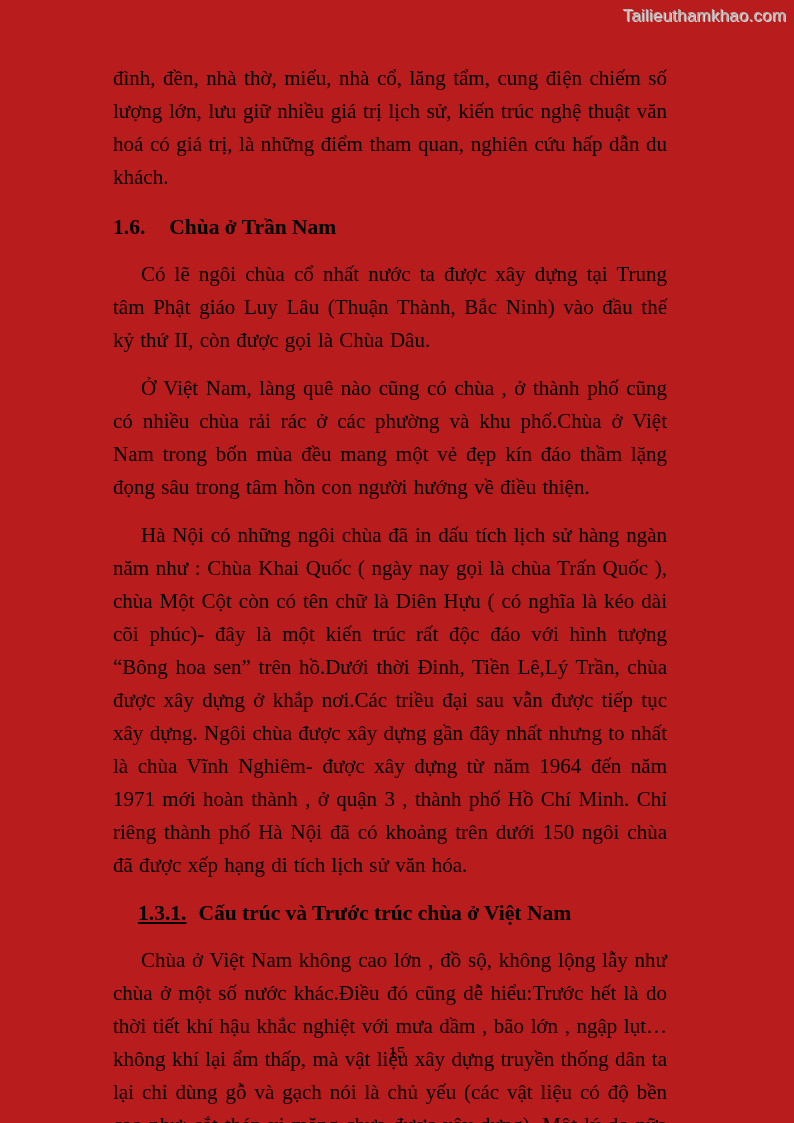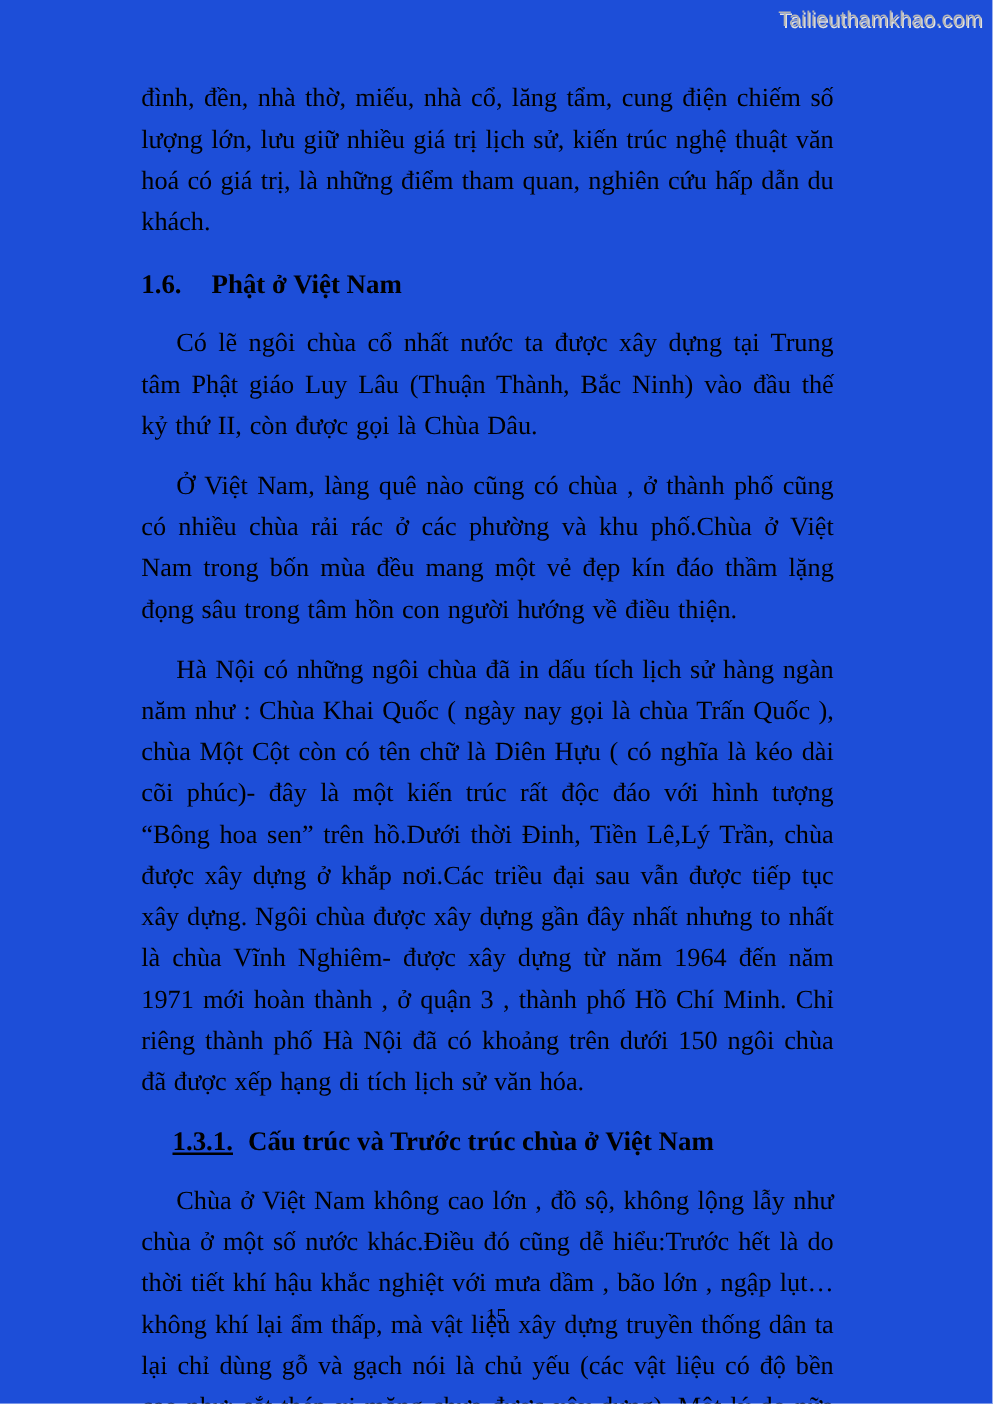--- a/index.html
+++ b/index.html
@@ -4,21 +4,21 @@
 <style>
   html, body {
     margin: 0;
     padding: 0;
     background: #ffffff;
   }
   .page {
     position: relative;
     width: 794px;
     height: 1123px;
-    background: #1d4ed8;
+    background: #b91c1c;
     font-family: "Liberation Serif", "DejaVu Serif", serif;
     color: #000000;
     overflow: hidden;
   }
   .watermark {
     position: absolute;
     top: 6px;
     right: 8px;
     font-family: "Liberation Sans", "DejaVu Sans", sans-serif;
     font-size: 17px;
@@ -71,21 +71,21 @@
 
 <div class="page">
 
   <div class="watermark">Tailieuthamkhao.com</div>
 
   <div class="content">
 
     <p class="body no-indent">đình, đền, nhà thờ, miếu, nhà cổ, lăng tẩm, cung điện chiếm số lượng lớn, lưu giữ nhiều giá trị lịch sử, kiến trúc nghệ thuật văn hoá có giá trị, là những điểm tham quan, nghiên cứu hấp dẫn du khách.</p>
 
     <div class="heading">
-      <span class="h-num-13">1.6.</span><span>Phật ở Việt Nam</span>
+      <span class="h-num-13">1.6.</span><span>Chùa ở Trần Nam</span>
     </div>
 
 
     <p class="body">Có lẽ ngôi chùa cổ nhất nước ta được xây dựng tại Trung tâm Phật giáo Luy Lâu (Thuận Thành, Bắc Ninh) vào đầu thế kỷ thứ II, còn được gọi là Chùa Dâu.</p>
 
     <p class="body">Ở Việt Nam, làng quê nào cũng có chùa , ở thành phố cũng có nhiều chùa rải rác ở các phường  và khu phố.Chùa  ở Việt Nam trong bốn mùa đều mang một vẻ đẹp kín đáo thầm lặng đọng sâu trong tâm hồn con người hướng về điều thiện.</p>
 
     <p class="body">Hà Nội có những ngôi chùa đã in dấu tích lịch sử hàng ngàn năm như : Chùa Khai Quốc ( ngày nay gọi là chùa Trấn Quốc ), chùa Một Cột còn có tên chữ là Diên Hựu ( có nghĩa là kéo dài cõi phúc)- đây là một kiến trúc rất độc đáo với hình tượng “Bông hoa sen” trên hồ.Dưới thời Đinh, Tiền Lê,Lý Trần, chùa được xây dựng ở khắp nơi.Các triều đại sau vẫn được tiếp tục xây dựng. Ngôi chùa được xây dựng gần đây nhất nhưng to nhất là chùa Vĩnh Nghiêm- được xây dựng từ năm 1964 đến năm 1971 mới hoàn thành , ở quận 3 , thành phố Hồ Chí Minh. Chỉ riêng thành phố  Hà Nội đã có khoảng trên dưới 150 ngôi chùa đã được xếp hạng di tích lịch sử văn hóa.</p>
 
     <div class="heading-sub">

